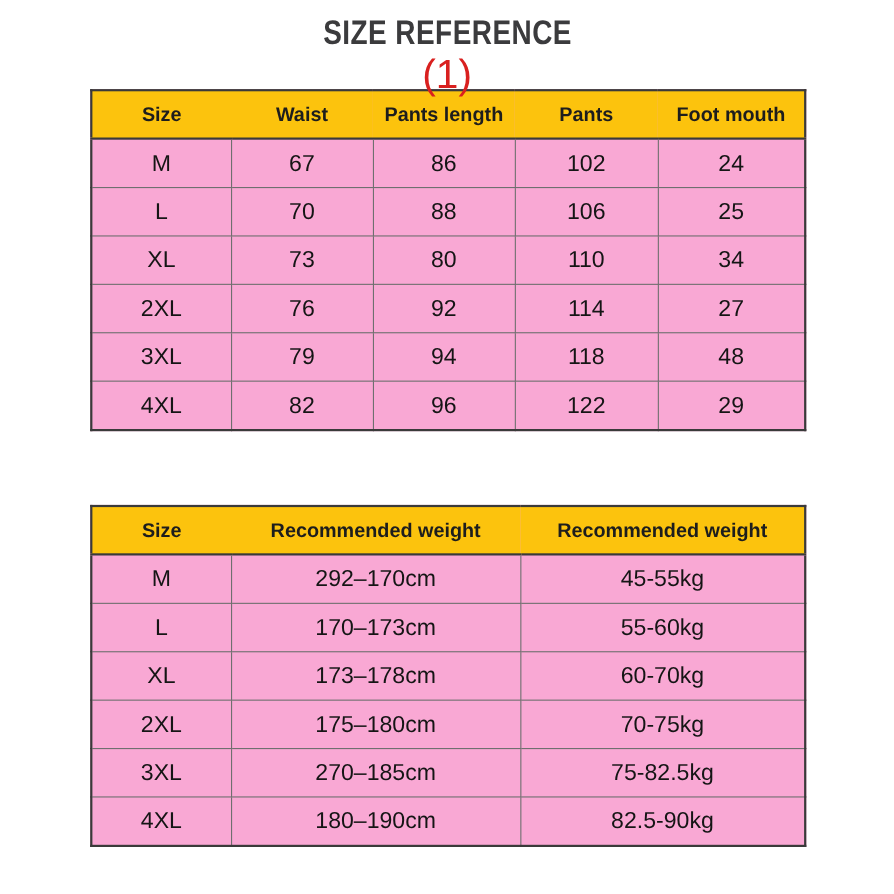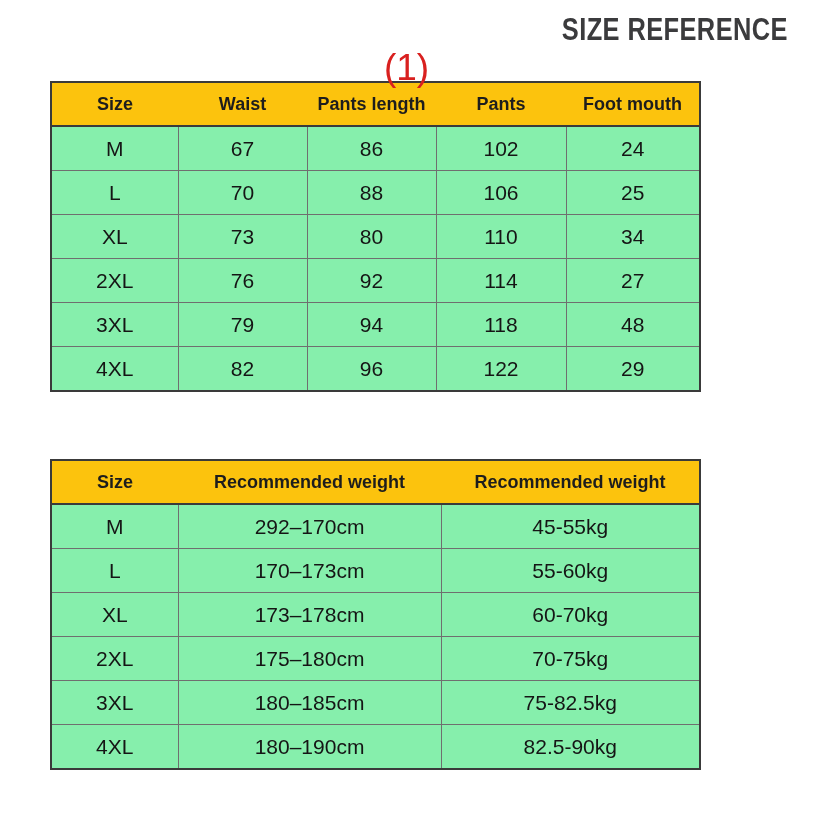--- a/index.html
+++ b/index.html
@@ -9,21 +9,21 @@
     font-family: "Liberation Sans", sans-serif;
   }
   .page {
     position: relative;
     width: 813px;
     height: 813px;
     background: #ffffff;
     overflow: hidden;
   }
   .title-wrap {
-    text-align: right;
+    text-align: center;
     padding-top: 14px;
     line-height: 1;
   }
   .title {
     display: inline-block;
     font-size: 31px;
     font-weight: 800;
     color: #3b3b3d;
     letter-spacing: 0.5px;
     transform: scaleX(0.82);
@@ -39,22 +39,22 @@
   .annotation {
     display: inline-block;
     font-size: 37px;
     font-weight: 400;
     color: #d9201f;
   }
   table {
     border-collapse: collapse;
     table-layout: fixed;
     width: 649px;
-    margin-left: 50px;
-    background: #86efac;
+    margin-left: 82px;
+    background: #f9a8d4;
   }
   .size-table { margin-top: 0px; }
   .fit-table  { margin-top: 67px; }
   table { border: 2px solid #3a3a3a; }
   th {
     background: #fcc30d;
     height: 42px;
     font-size: 18px;
     font-weight: 700;
     color: #1d1d1d;
@@ -179,21 +179,21 @@
         <td>173–178cm</td>
         <td>60-70kg</td>
       </tr>
       <tr>
         <td>2XL</td>
         <td>175–180cm</td>
         <td>70-75kg</td>
       </tr>
       <tr>
         <td>3XL</td>
-        <td>180–185cm</td>
+        <td>270–185cm</td>
         <td>75-82.5kg</td>
       </tr>
       <tr>
         <td>4XL</td>
         <td>180–190cm</td>
         <td>82.5-90kg</td>
       </tr>
     </tbody>
   </table>
 

